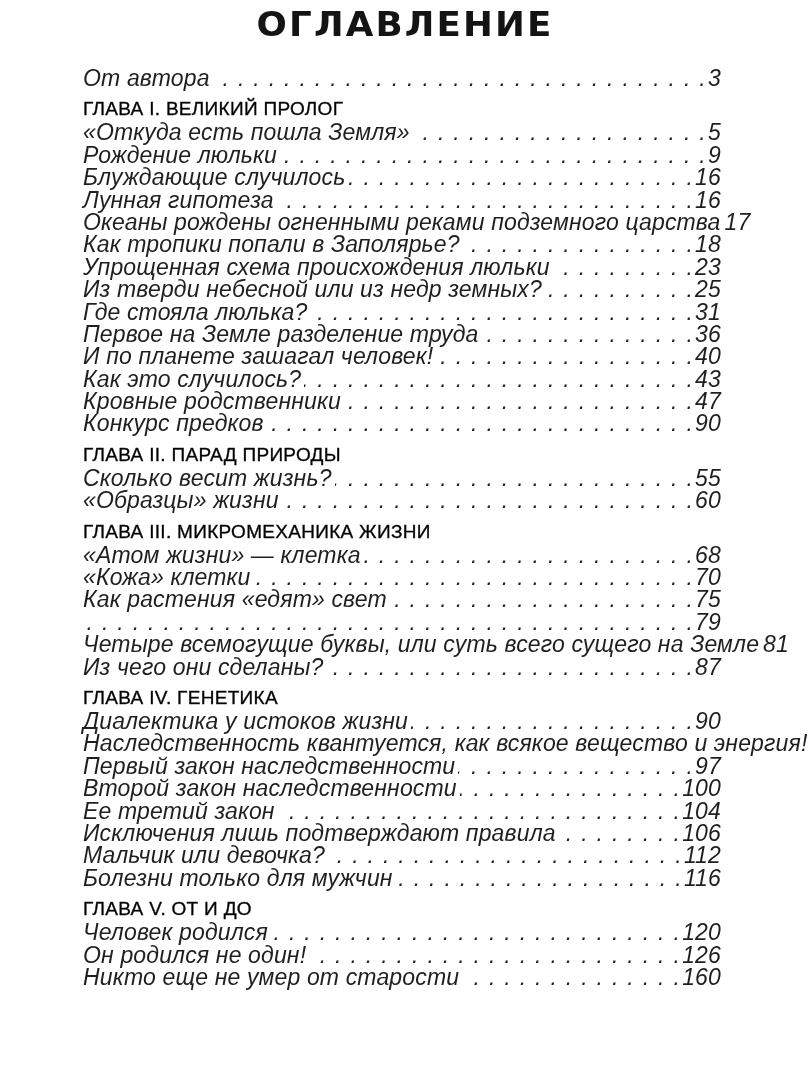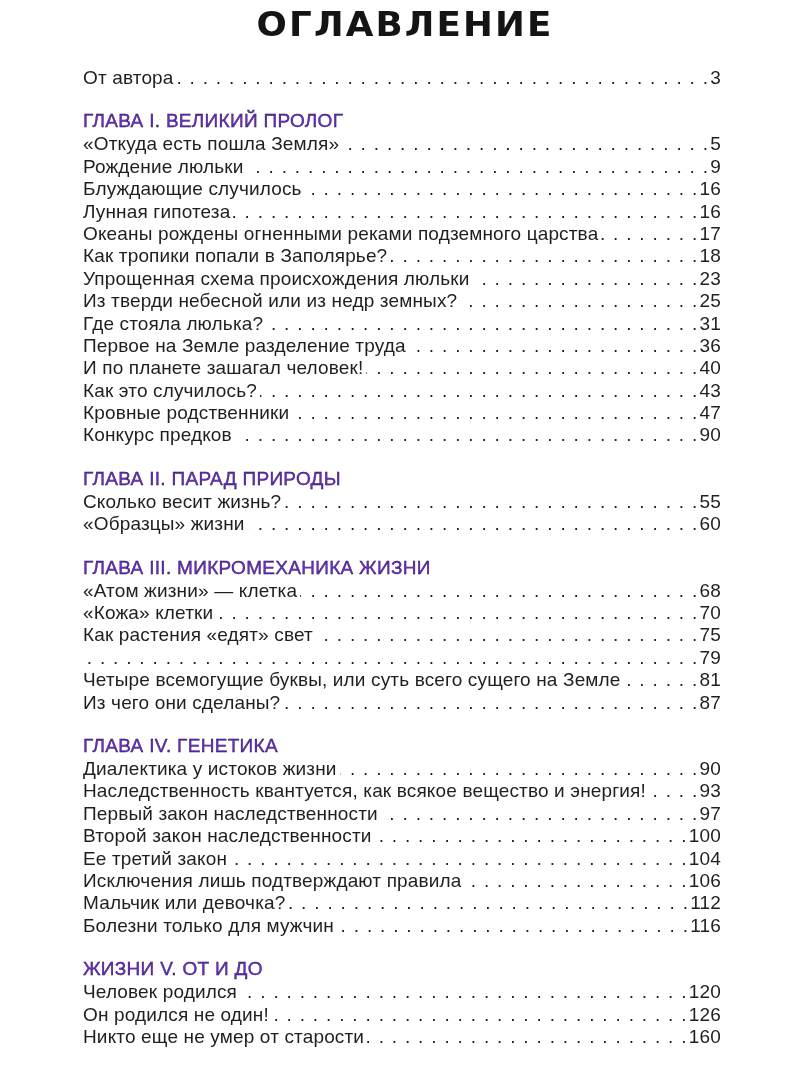--- a/index.html
+++ b/index.html
@@ -9,35 +9,35 @@
   }
   .page-title {
     position: absolute; top: 4px; left: 0; width: 810px; text-align: center;
     font-family: "DejaVu Sans", sans-serif; font-weight: bold;
     font-size: 34px; letter-spacing: 2px; color: #141414;
     transform: scaleX(1.05);
   }
   .toc { position: absolute; left: 83px; top: 67px; width: 638px; }
   .row {
     display: flex; align-items: center; height: 22.4px; line-height: 22.4px;
-    font-size: 19px; letter-spacing: 0.15px;
+    font-size: 23px; letter-spacing: 0.15px; font-style: italic;
   }
   .row .t { white-space: nowrap; flex: 0 0 auto; padding-right: 3px; }
   .row .dots {
     flex: 1 1 auto; overflow: hidden; white-space: nowrap; position: relative;
     height: 22.4px;
   }
   .row .dots::before {
     content: ". . . . . . . . . . . . . . . . . . . . . . . . . . . . . . . . . . . . . . . . . . . . . . . . . . . . . . . . . . . . . . . . . . . . . . . . . . . . . . . . . . . . . . . . . . . . .";
     position: absolute; right: 0; white-space: nowrap; letter-spacing: 1.3px;
   }
   .row .p { flex: 0 0 auto; padding-left: 1px; }
   .chapter {
     font-size: 19px; font-weight: normal; height: 24px; line-height: 24px;
-    margin-top: 20px; color: #6d28d9; letter-spacing: 0.3px;
+    margin-top: 8px; color: #000000; letter-spacing: 0.3px;
     font-family: "Liberation Sans", sans-serif;
     -webkit-text-stroke: 0.35px #141414;
   }
   .section { margin: 0; }
 </style>
 </head>
 <body>
 
 <div class="page-title">ОГЛАВЛЕНИЕ</div>
 
@@ -203,21 +203,21 @@
           <span class="dots"></span>
           <span class="p">112</span>
         </div>
         <div class="row">
           <span class="t">Болезни только для мужчин</span>
           <span class="dots"></span>
           <span class="p">116</span>
         </div>
       </div>
       <div class="section">
-        <div class="chapter">ЖИЗНИ V. ОТ И ДО</div>
+        <div class="chapter">ГЛАВА V. ОТ И ДО</div>
         <div class="row">
           <span class="t">Человек родился</span>
           <span class="dots"></span>
           <span class="p">120</span>
         </div>
         <div class="row">
           <span class="t">Он родился не один!</span>
           <span class="dots"></span>
           <span class="p">126</span>
         </div>

